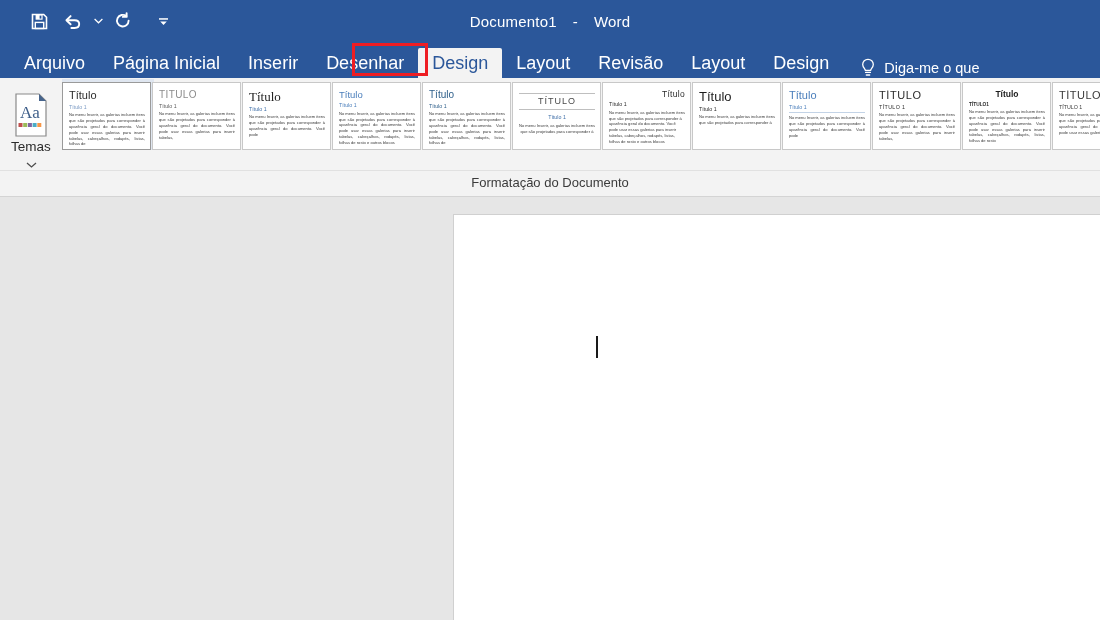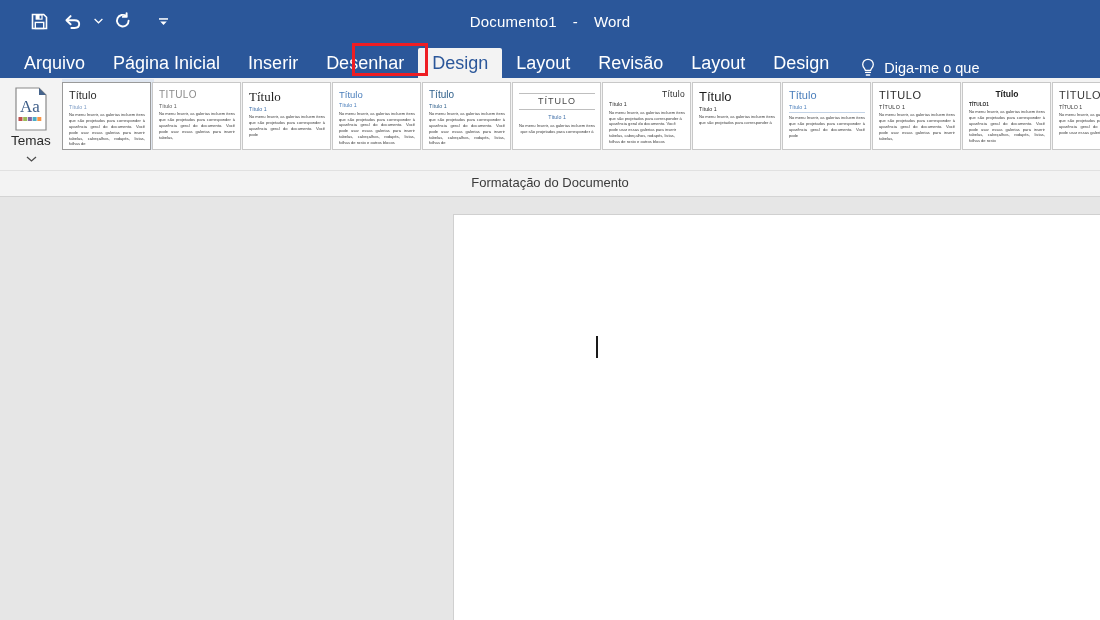--- a/index.html
+++ b/index.html
@@ -58,21 +58,21 @@
 
   
   .ribbon{
     position:relative;height:118px;background:#f3f3f3;
     border-bottom:1px solid #d4d4d4;
   }
   .ribbon-row{display:flex;align-items:flex-start;height:92px;}
 
   .themes-group{
     width:62px;flex:none;display:flex;flex-direction:column;
-    align-items:center;padding-top:8px;
+    align-items:center;padding-top:14px;
   }
   .themes-icon{
     width:44px;height:46px;position:relative;
   }
   .themes-label{
     font-size:13.5px;color:#2b2b2b;margin-top:2px;line-height:1;
   }
   .themes-caret{font-size:10px;color:#4d4d4d;margin-top:6px;line-height:1;}
 
   .gallery{

